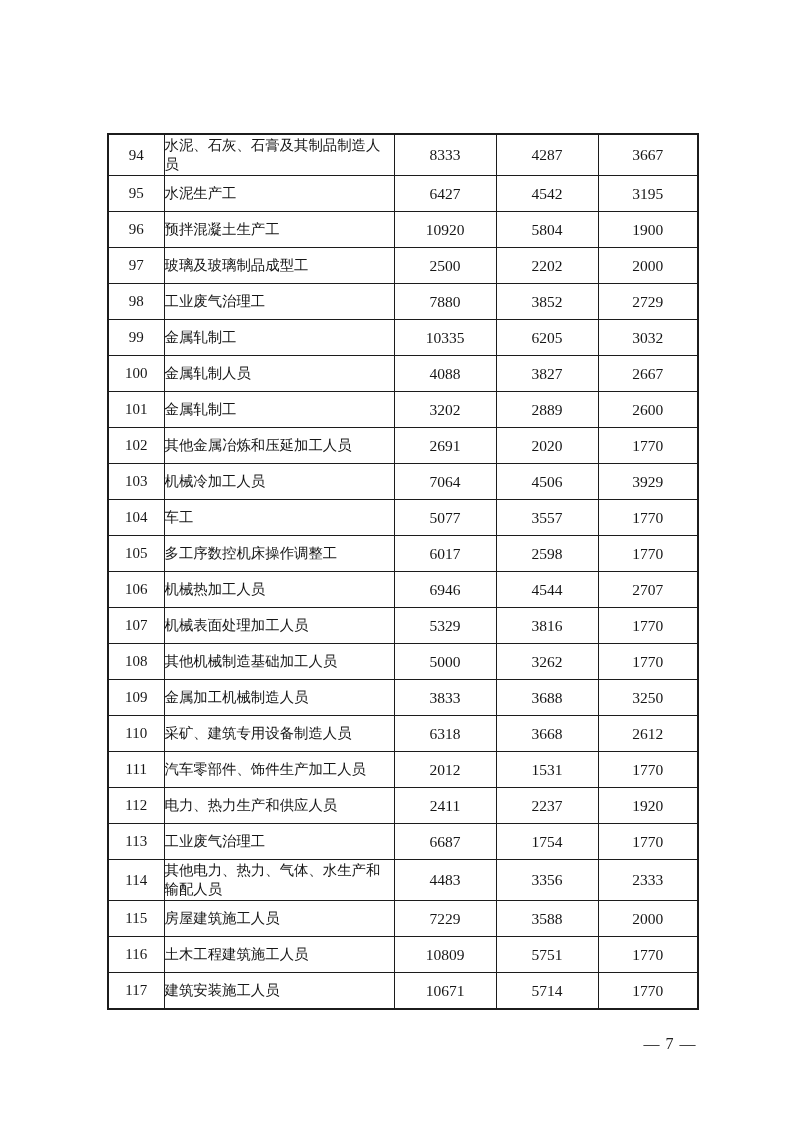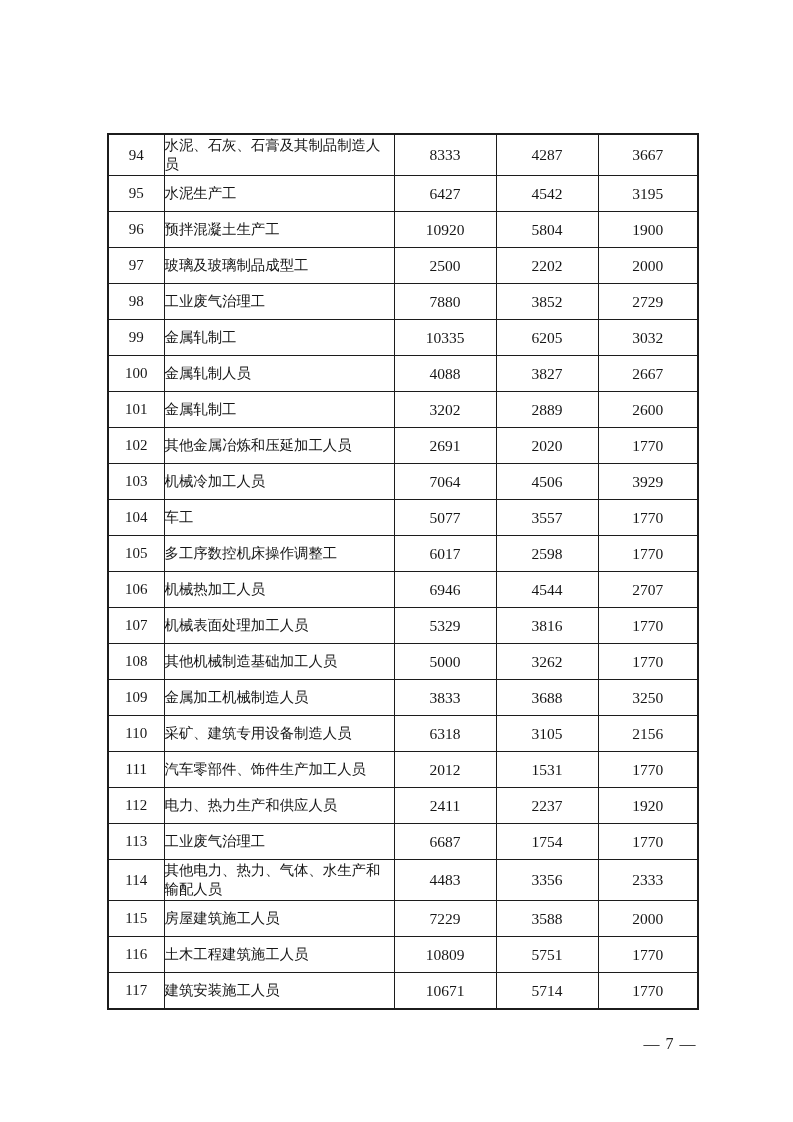--- a/index.html
+++ b/index.html
@@ -184,22 +184,22 @@
       <td class="c-no">109</td>
       <td class="c-name">金属加工机械制造人员</td>
       <td class="c-num">3833</td>
       <td class="c-num">3688</td>
       <td class="c-num">3250</td>
     </tr>
         <tr>
       <td class="c-no">110</td>
       <td class="c-name">采矿、建筑专用设备制造人员</td>
       <td class="c-num">6318</td>
-      <td class="c-num">3105</td>
-      <td class="c-num">2156</td>
+      <td class="c-num">3668</td>
+      <td class="c-num">2612</td>
     </tr>
         <tr>
       <td class="c-no">111</td>
       <td class="c-name">汽车零部件、饰件生产加工人员</td>
       <td class="c-num">2012</td>
       <td class="c-num">1531</td>
       <td class="c-num">1770</td>
     </tr>
         <tr>
       <td class="c-no">112</td>

